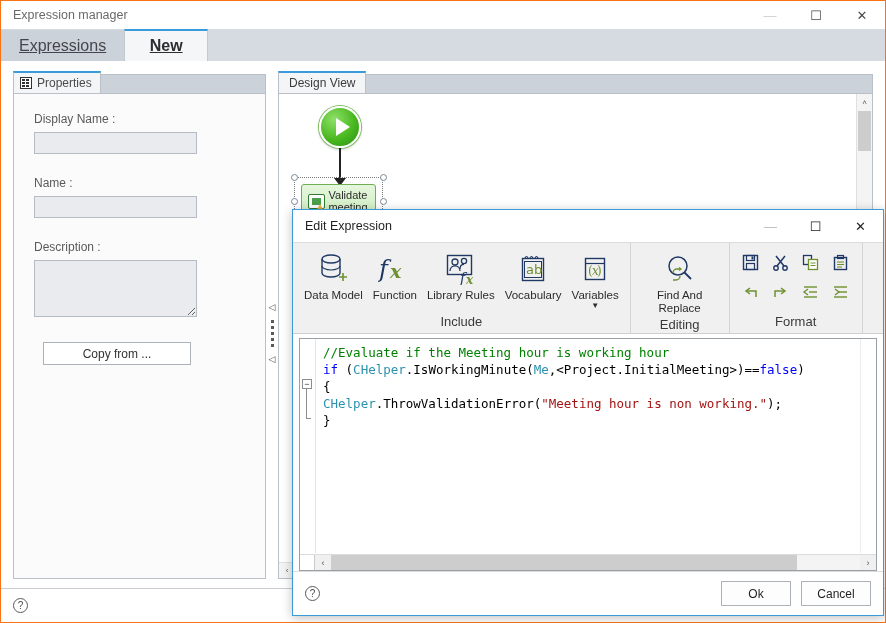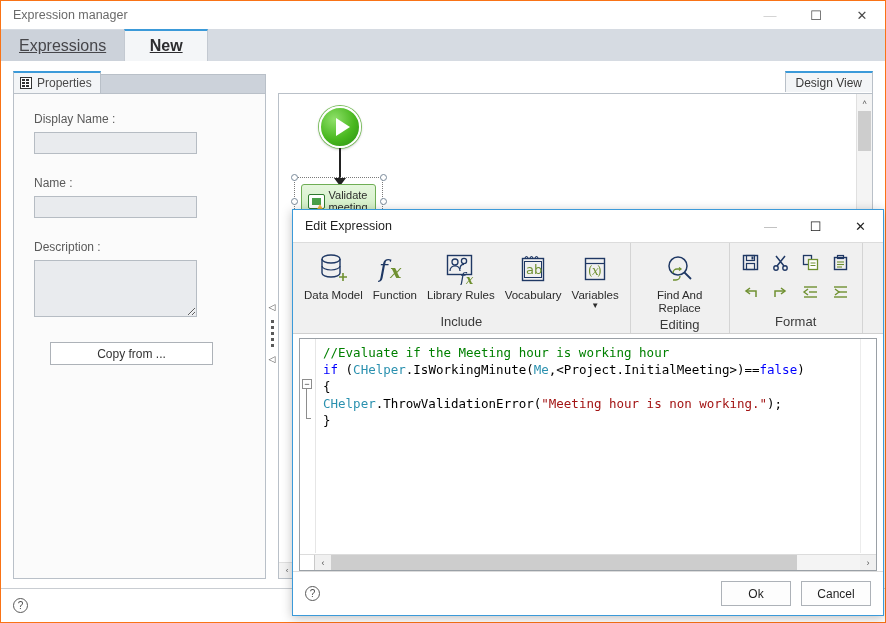--- a/index.html
+++ b/index.html
@@ -80,42 +80,42 @@
   .field-label{font-size:12px;color:#5a5a5a;margin-bottom:6px;}
   .field-input{
     width:163px;height:22px;background:#e9ebee;border:1px solid #b6bcc3;
     box-sizing:border-box;margin-bottom:22px;
   }
   .field-textarea{
     width:163px;height:57px;background:#e9ebee;border:1px solid #b6bcc3;
     box-sizing:border-box;margin-bottom:22px;
   }
   .copy-from-btn{
-    width:163px;height:23px;background:#ffffff;border:1px solid #adb2b8;
+    width:148px;height:23px;background:#ffffff;border:1px solid #adb2b8;
     display:flex;align-items:center;justify-content:center;
     font-size:12px;color:#333;box-sizing:border-box;
-    margin-left:16px;
+    margin-left:9px;
   }
 
   
   #splitter{
     width:12px;margin-top:26px;height:480px;
     display:flex;flex-direction:column;align-items:center;justify-content:center;
     background:transparent;
   }
   .sp-arrow{font-size:9px;color:#4a4a4a;line-height:9px;}
   .sp-dots{display:flex;flex-direction:column;gap:3px;margin:8px 0;}
   .sp-dot{width:3px;height:3px;background:#5a5a5a;}
 
   
   #design-panel{
     flex:1;margin-top:4px;margin-right:8px;
     display:flex;flex-direction:column;height:508px;position:relative;
   }
-  .dv-tabrow{height:22px;display:flex;align-items:flex-end;flex-direction:column;}
+  .dv-tabrow{height:22px;display:flex;align-items:flex-end;}
   .dv-tab{
     height:22px;box-sizing:border-box;padding:0 10px;
     display:flex;align-items:center;font-size:12px;color:#3a3a3a;
     background:#f3f5f7;border:1px solid #b9c0c8;border-bottom:none;
     border-top:2px solid #3b9ad9;
   }
   .dv-tab-filler{
     flex:1;height:19px;background:#ccd2da;border:1px solid #b9c0c8;border-left:none;border-bottom:none;
     box-sizing:border-box;
   }

